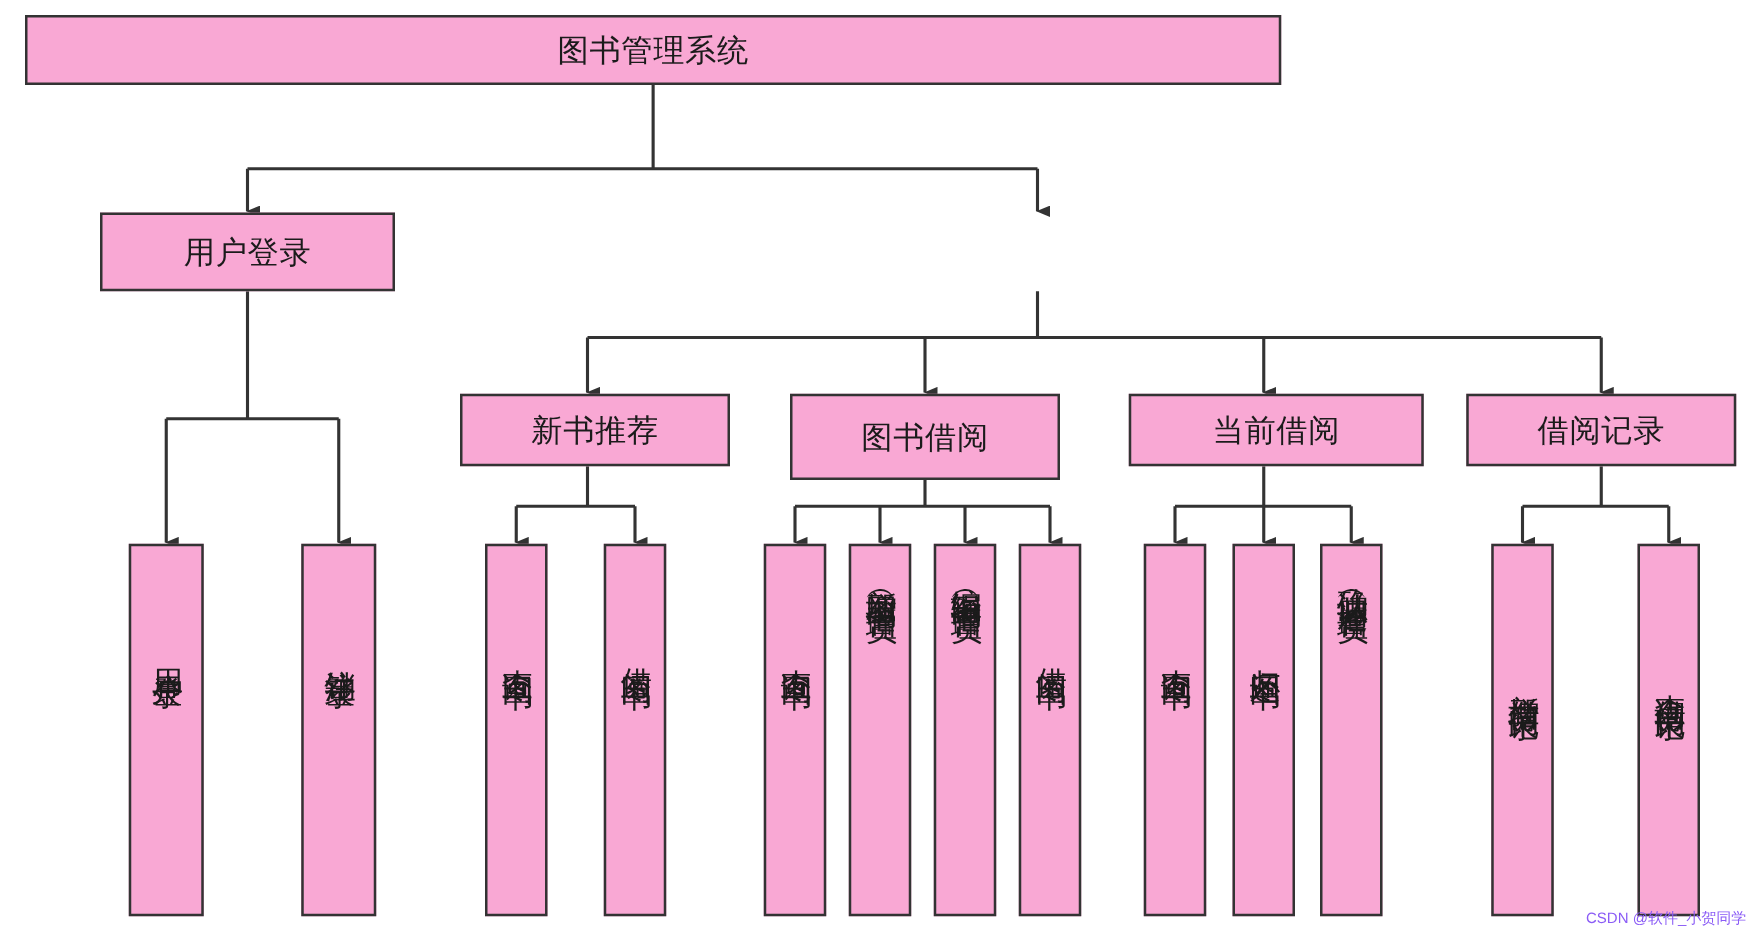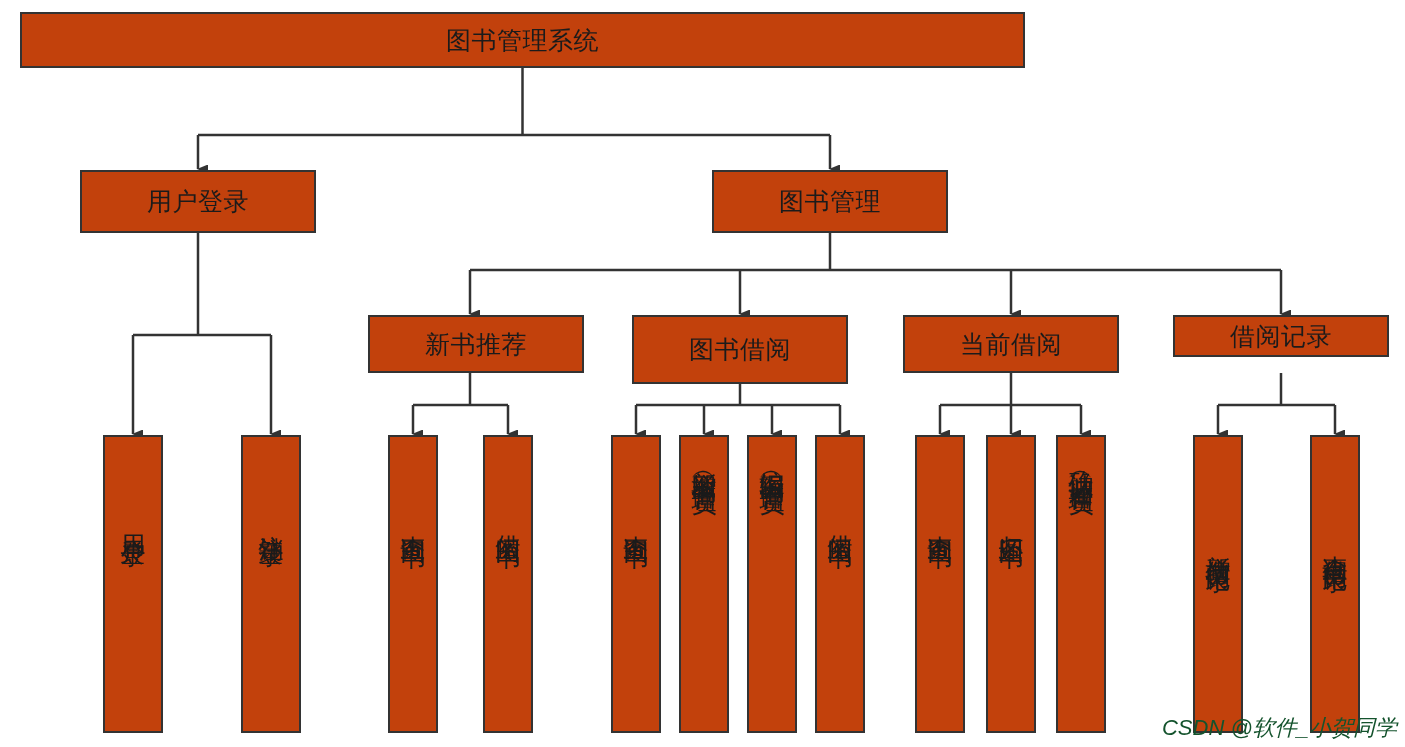--- a/index.html
+++ b/index.html
@@ -22,21 +22,21 @@
     left: 0;
     top: 0;
     width: 1405px;
     height: 747px;
     pointer-events: none;
   }
   .node {
     position: absolute;
     box-sizing: border-box;
     border: 2.5px solid #333333;
-    background: #c2410c;
+    background: #f9a8d4;
     display: flex;
     align-items: center;
     justify-content: center;
     color: #1b1b1b;
     z-index: 2;
   }
   .node.horiz {
     font-size: 25px;
     letter-spacing: 0.5px;
   }
@@ -55,25 +55,24 @@
   .node.vert.pad-mid {
     padding-top: 78px;
   }
   .node.vert.pad-lo {
     padding-top: 98px;
   }
   .watermark {
     position: absolute;
     right: 8px;
     bottom: 4px;
-    font-size: 22px;
-    color: #14532d;
+    font-size: 12px;
+    color: #8b5cf6;
     z-index: 5;
     white-space: nowrap;
-    font-style: italic;
   }
 </style>
 </head>
 <body>
 
 <div id="canvas">
 
   <svg id="edges" viewBox="0 0 1405 747">
       <defs>
         <marker id="arw" markerWidth="9" markerHeight="11" refX="4.5" refY="10" orient="auto" markerUnits="userSpaceOnUse">
@@ -115,34 +114,31 @@
       <line x1="1335" y1="405" x2="1335" y2="434" stroke="#333333" stroke-width="2.5" marker-end="url(#arw)"></line>
     </svg>
 
   <div class="node horiz" id="n-root" style="left: 20px; top: 12px; width: 1005px; height: 56px;">
     <span class="label">图书管理系统</span>
   </div>
 
   <div class="node horiz" id="n-l2-0" style="left: 80px; top: 170px; width: 236px; height: 63px;">
     <span class="label">用户登录</span>
   </div>
-  <div class="node horiz" id="n-l2-1" style="left: 712px; top: 170px; width: 236px; height: 63px;">
-    <span class="label">图书管理</span>
-  </div>
 
   <div class="node horiz" id="n-l3-0" style="left: 368px; top: 315px; width: 216px; height: 58px;">
     <span class="label">新书推荐</span>
   </div>
   <div class="node horiz" id="n-l3-1" style="left: 632px; top: 315px; width: 216px; height: 69px;">
     <span class="label">图书借阅</span>
   </div>
-  <div class="node horiz" id="n-l3-2" style="left: 903px; top: 315px; width: 216px; height: 58px;">
+  <div class="node horiz" id="n-l3-2" style="left: 903px; top: 315px; width: 236px; height: 58px;">
     <span class="label">当前借阅</span>
   </div>
-  <div class="node horiz" id="n-l3-3" style="left: 1173px; top: 315px; width: 216px; height: 42px;">
+  <div class="node horiz" id="n-l3-3" style="left: 1173px; top: 315px; width: 216px; height: 58px;">
     <span class="label">借阅记录</span>
   </div>
 
   <div class="node vert pad-mid" id="n-lf-0" style="left: 103px; top: 435px; width: 60px; height: 298px;">
     <span class="label">用户登录</span>
   </div>
   <div class="node vert pad-mid" id="n-lf-1" style="left: 241px; top: 435px; width: 60px; height: 298px;">
     <span class="label">注销登录</span>
   </div>
   <div class="node vert pad-mid" id="n-lf-2" style="left: 388px; top: 435px; width: 50px; height: 298px;">

